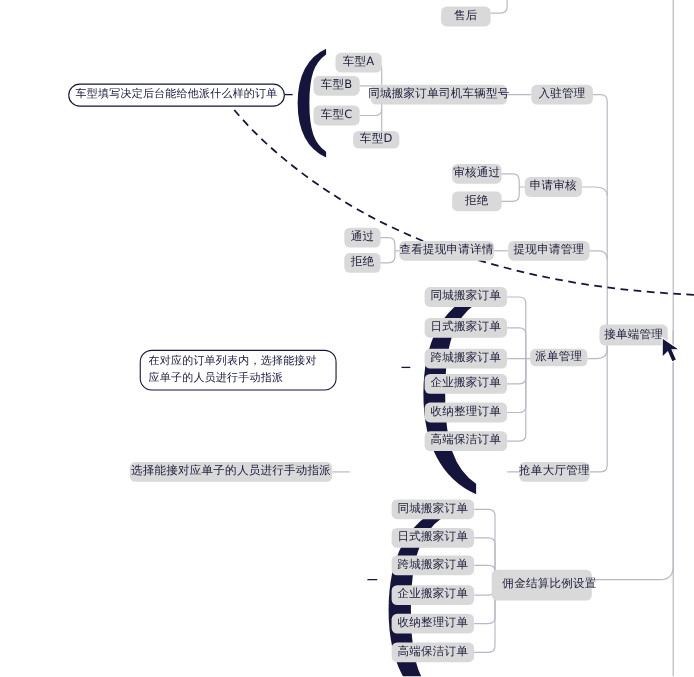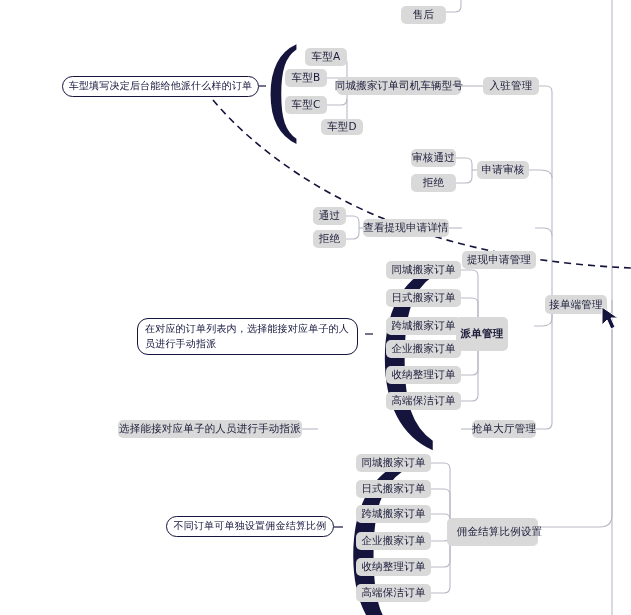--- a/index.html
+++ b/index.html
@@ -149,41 +149,40 @@
 
   <div class="node" style="left:483px; top:77px; width:56px; height:18px;">入驻管理</div>
 
   <div class="node" style="left:411px; top:149px; width:45px; height:18px;">审核通过</div>
   <div class="node" style="left:411px; top:174px; width:45px; height:18px;">拒绝</div>
   <div class="node" style="left:477px; top:161px; width:52px; height:18px;">申请审核</div>
 
   <div class="node" style="left:313px; top:207px; width:33px; height:18px;">通过</div>
   <div class="node" style="left:313px; top:230px; width:33px; height:18px;">拒绝</div>
   <div class="node" style="left:363px; top:219px; width:86px; height:18px;">查看提现申请详情</div>
-  <div class="node" style="left:462px; top:219px; width:74px; height:18px;margin-top:32px;">提现申请管理</div>
+  <div class="node" style="left:462px; top:219px; width:74px; height:18px;">提现申请管理</div>
 
-  <div class="node outline multiline" style="left:137px; top:318px; width:221px; height:37px; font-size:10px;">在对应的订单列表内，选择能接对应单子的人员进行手动指派</div>
+  <div class="node outline multiline" style="left:127px; top:318px; width:179px; height:37px; font-size:10px;">在对应的订单列表内，选择能接对应单子的人员进行手动指派</div>
 
   <div class="brace" style="left:369px; top:250px; font-size:200px;">(</div>
 
   <div class="node" style="left:386px; top:261px; width:75px; height:18px;">同城搬家订单</div>
   <div class="node" style="left:386px; top:289px; width:75px; height:18px;">日式搬家订单</div>
   <div class="node" style="left:386px; top:317px; width:75px; height:18px;">跨城搬家订单</div>
   <div class="node" style="left:386px; top:340px; width:75px; height:18px;">企业搬家订单</div>
   <div class="node" style="left:386px; top:366px; width:75px; height:18px;">收纳整理订单</div>
   <div class="node" style="left:386px; top:392px; width:75px; height:18px;">高端保洁订单</div>
 
-  <div class="node" style="left:456px; top:317px; width:52px; height:34px;font-weight:bold;">派单管理</div>
+  <div class="node" style="left:482px; top:317px; width:52px; height:16px;">派单管理</div>
 
   <div class="node" style="left:545px; top:295px; width:62px; height:19px;">接单端管理</div>
 
   <div class="node" style="left:118px; top:420px; width:184px; height:18px;">选择能接对应单子的人员进行手动指派</div>
   <div class="node" style="left:472px; top:420px; width:64px; height:18px;">抢单大厅管理</div>
 
-  <div class="node outline" style="left:166px; top:516px; width:168px; height:21px; font-size:10px;">不同订单可单独设置佣金结算比例</div>
 
   <div class="brace" style="left:337px; top:444px; font-size:205px;">(</div>
 
   <div class="node" style="left:356px; top:454px; width:75px; height:18px;">同城搬家订单</div>
   <div class="node" style="left:356px; top:480px; width:75px; height:18px;">日式搬家订单</div>
   <div class="node" style="left:356px; top:505px; width:75px; height:18px;">跨城搬家订单</div>
   <div class="node" style="left:356px; top:532px; width:75px; height:18px;">企业搬家订单</div>
   <div class="node" style="left:356px; top:558px; width:75px; height:18px;">收纳整理订单</div>
   <div class="node" style="left:356px; top:584px; width:75px; height:18px;">高端保洁订单</div>
 

